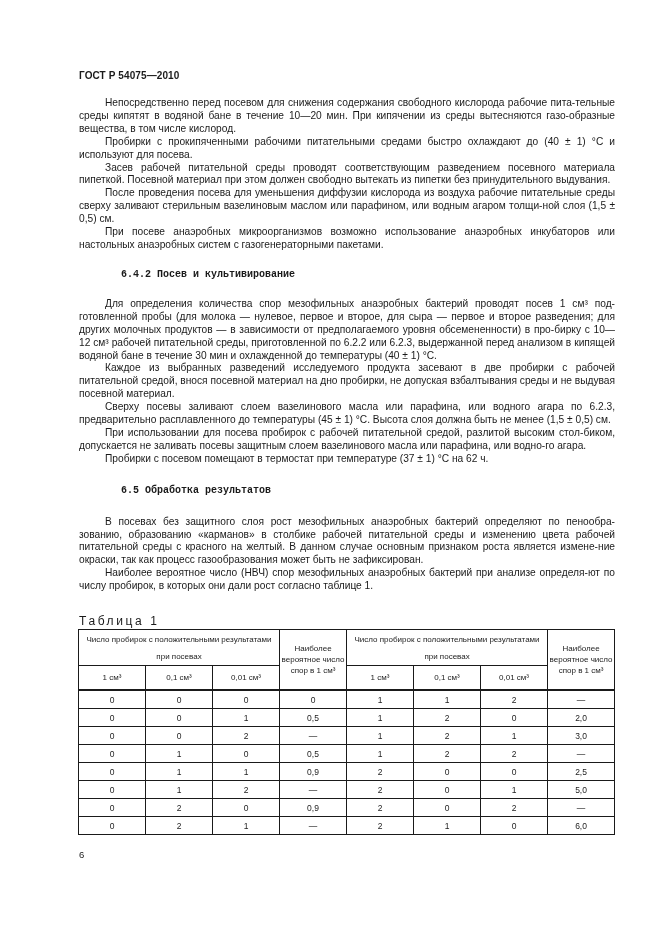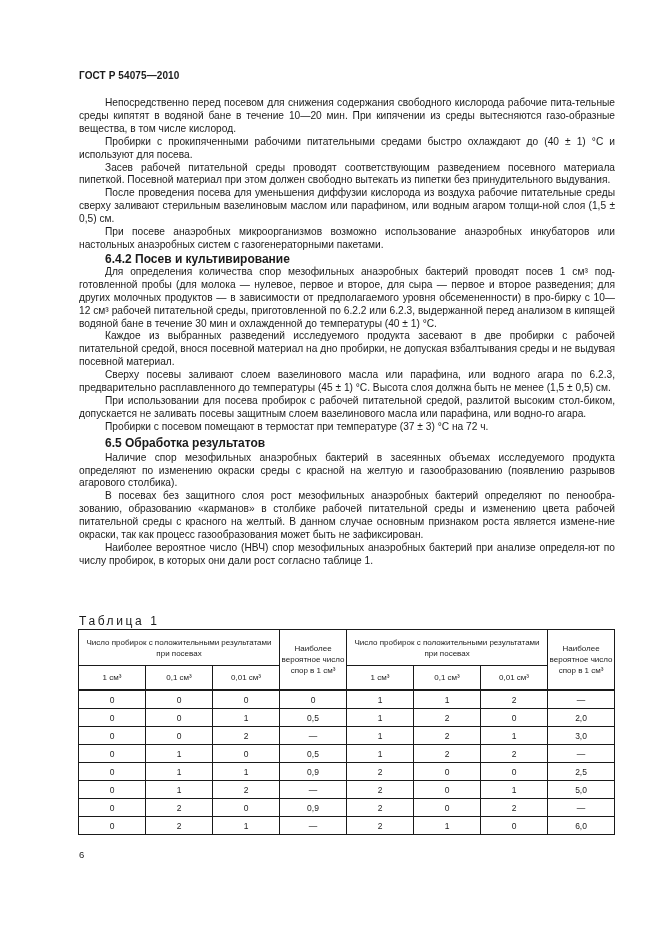--- a/index.html
+++ b/index.html
@@ -10,38 +10,38 @@
   .doc-header {
     position: absolute; left: 79px; top: 70px;
     font-size: 10px; font-weight: bold; letter-spacing: 0.1px;
   }
   .body-text {
     position: absolute; left: 79px; top: 97px; width: 536px;
     font-size: 10.2px; line-height: 12.9px;
   }
   .body-text p { margin: 0; text-align: justify; text-indent: 26px; hyphens: manual; }
   .body-text h3 {
-    margin: 0; font-size: 12px; font-weight: bold; text-indent: 26px; line-height: 14px;
+    margin: 16px; font-size: 10px; font-weight: bold; text-indent: 26px; line-height: 14px; font-family: Liberation Mono, monospace;
   }
   .body-text .gap { height: 2px; }
 
   .table-caption {
     position: absolute; left: 79px; top: 614px;
     font-size: 12px; letter-spacing: 2.6px;
   }
   table.results {
     position: absolute; left: 78px; top: 629px;
     width: 536px; border-collapse: collapse; table-layout: fixed;
     font-size: 8px; color: #222;
   }
   table.results td, table.results th {
     border: 1px solid #1a1a1a; text-align: center; vertical-align: middle;
     padding: 0; font-weight: normal;
   }
-  table.results th.group { height: 35px; line-height: 11px; }
+  table.results th.group { height: 35px; line-height: 17px; }
   table.results th.vol { height: 23px; }
   table.results th.nvc { line-height: 11px; }
   table.results thead tr:last-child th,
   table.results thead th.nvc { border-bottom: 2.5px solid #1a1a1a; }
   table.results td { height: 17px; font-size: 8.5px; }
   .page-number {
     position: absolute; left: 79px; top: 849px; font-size: 9.5px;
   }
 </style>
 </head>
@@ -53,25 +53,24 @@
   <p>Непосредственно перед посевом для снижения содержания свободного кислорода рабочие пита-тельные среды кипятят в водяной бане в течение 10—20 мин. При кипячении из среды вытесняются газо-образные вещества, в том числе кислород.</p>
   <p>Пробирки с прокипяченными рабочими питательными средами быстро охлаждают до (40 ± 1) °С и используют для посева.</p>
   <p>Засев рабочей питательной среды проводят соответствующим разведением посевного материала пипеткой. Посевной материал при этом должен свободно вытекать из пипетки без принудительного выдувания.</p>
   <p>После проведения посева для уменьшения диффузии кислорода из воздуха рабочие питательные среды сверху заливают стерильным вазелиновым маслом или парафином, или водным агаром толщи-ной слоя (1,5 ± 0,5) см.</p>
   <p>При посеве анаэробных микроорганизмов возможно использование анаэробных инкубаторов или настольных анаэробных систем с газогенераторными пакетами.</p>
   <h3>6.4.2 Посев и культивирование</h3>
   <p>Для определения количества спор мезофильных анаэробных бактерий проводят посев 1 см³ под-готовленной пробы (для молока — нулевое, первое и второе, для сыра — первое и второе разведения; для других молочных продуктов — в зависимости от предполагаемого уровня обсемененности) в про-бирку с 10—12 см³ рабочей питательной среды, приготовленной по 6.2.2 или 6.2.3, выдержанной перед анализом в кипящей водяной бане в течение 30 мин и охлажденной до температуры (40 ± 1) °С.</p>
   <p>Каждое из выбранных разведений исследуемого продукта засевают в две пробирки с рабочей питательной средой, внося посевной материал на дно пробирки, не допуская взбалтывания среды и не выдувая посевной материал.</p>
   <p>Сверху посевы заливают слоем вазелинового масла или парафина, или водного агара по 6.2.3, предварительно расплавленного до температуры (45 ± 1) °С. Высота слоя должна быть не менее (1,5 ± 0,5) см.</p>
   <p>При использовании для посева пробирок с рабочей питательной средой, разлитой высоким стол-биком, допускается не заливать посевы защитным слоем вазелинового масла или парафина, или водно-го агара.</p>
-  <p>Пробирки с посевом помещают в термостат при температуре (37 ± 3) °С на 72 ч.</p>
+  <p>Пробирки с посевом помещают в термостат при температуре (37 ± 1) °С на 62 ч.</p>
   <div class="gap"></div>
   <h3>6.5 Обработка результатов</h3>
   <div class="gap"></div>
-  <p>Наличие спор мезофильных анаэробных бактерий в засеянных объемах исследуемого продукта определяют по изменению окраски среды с красной на желтую и газообразованию (появлению разрывов агарового столбика).</p>
   <p>В посевах без защитного слоя рост мезофильных анаэробных бактерий определяют по пенообра-зованию, образованию «карманов» в столбике рабочей питательной среды и изменению цвета рабочей питательной среды с красного на желтый. В данном случае основным признаком роста является измене-ние окраски, так как процесс газообразования может быть не зафиксирован.</p>
   <p>Наиболее вероятное число (НВЧ) спор мезофильных анаэробных бактерий при анализе определя-ют по числу пробирок, в которых они дали рост согласно таблице 1.</p>
 </div>
 
 <div class="table-caption">Таблица 1</div>
 
 <table class="results">
   <colgroup>
     <col span="8" style="width:67px">
   </colgroup>

